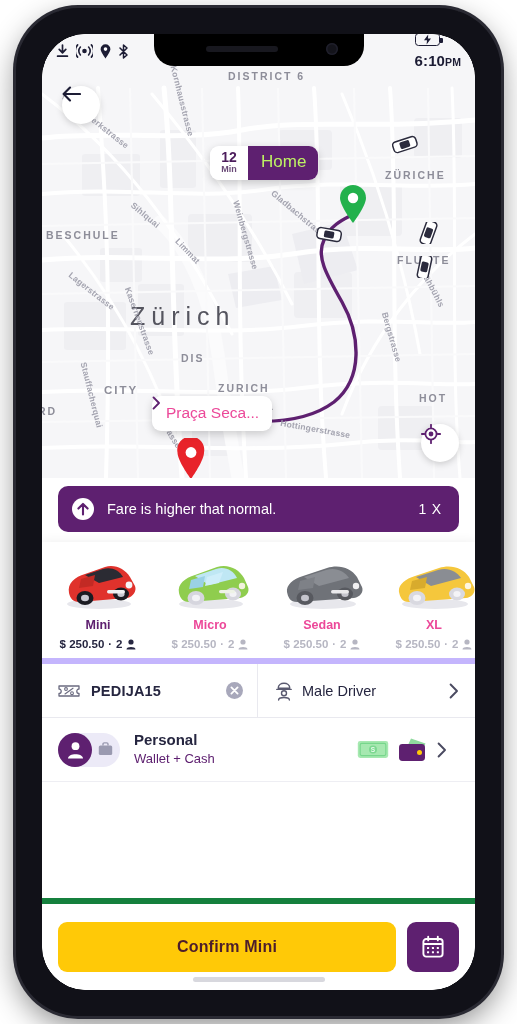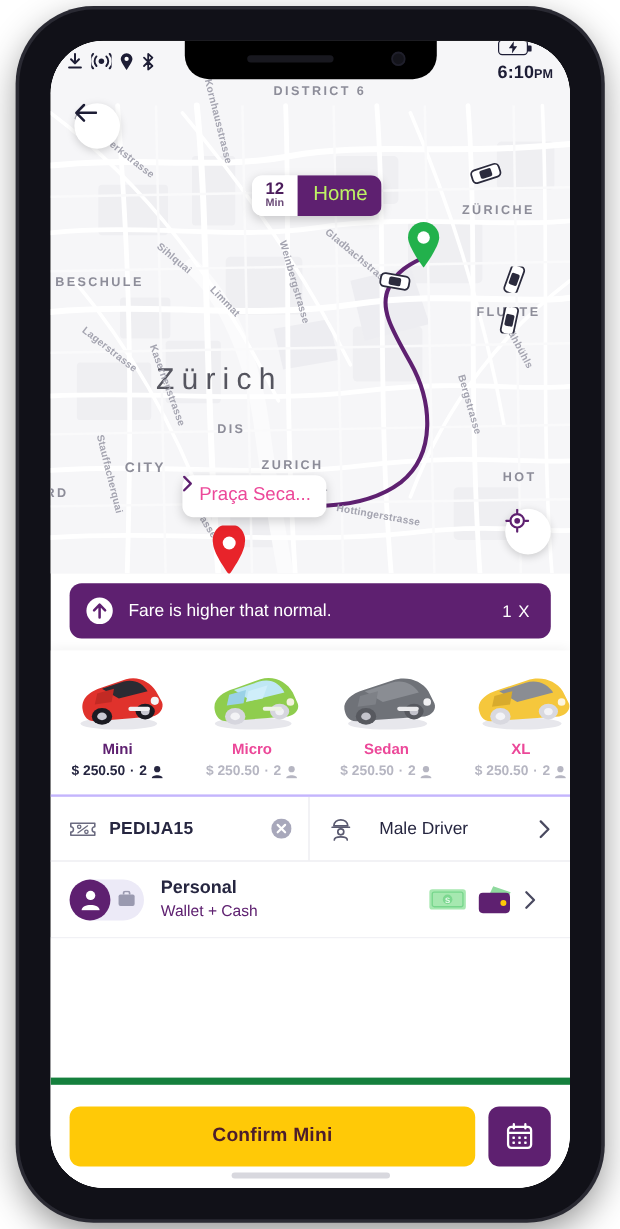--- a/index.html
+++ b/index.html
@@ -190,24 +190,24 @@
     width: 433px; height: 448px;
     background: #fff;
     box-shadow: 0 -2px 9px rgba(0,0,0,.05);
     display: flex; flex-direction: column;
   }
 
   
   #vehicles {
     position: relative;
     height: 122px;
-    display: flex; align-items: center;
+    display: flex; align-items: flex-start;
     padding: 12px 0 0 0;
     overflow: hidden;
-    border-bottom: 2px solid #c4b5fd;
+    border-bottom: 6px solid #c4b5fd;
   }
   .vehicle {
     flex: 0 0 auto;
     width: 112px;
     height: 110px;
     display: flex; flex-direction: column; align-items: center;
     position: relative; cursor: pointer;
   }
   .vehicle .car-art { height: 62px; display: flex; align-items: center; justify-content: center; }
   .vehicle .v-name {
@@ -229,21 +229,21 @@
   }
   #promo-cell {
     flex: 1; display: flex; align-items: center; gap: 11px;
     padding: 0 14px 0 16px; cursor: pointer;
     border-right: 1px solid #e9e9ef;
   }
   #promo-cell .promo-text {
     flex: 1; font-size: 14.5px; font-weight: 600; color: #262640; letter-spacing: .2px;
   }
   #driver-cell {
-    flex: 1; display: flex; align-items: center; gap: 22px;
+    flex: 1; display: flex; align-items: center; gap: 8px;
     padding: 0 16px; cursor: pointer;
   }
   #driver-cell .driver-text {
     flex: 1; font-size: 14.5px; font-weight: 500; color: #262640;
   }
 
   
   #payment-row {
     height: 64px;
     display: flex; align-items: center;

